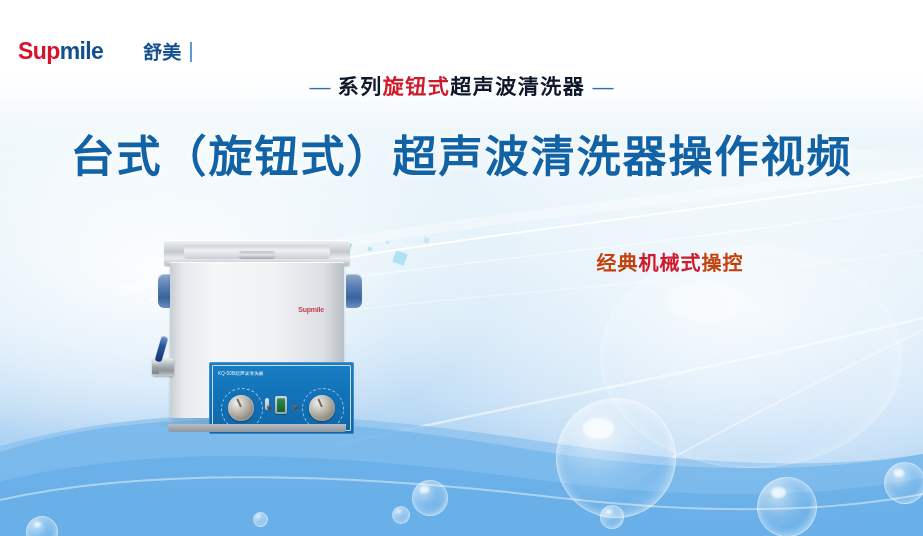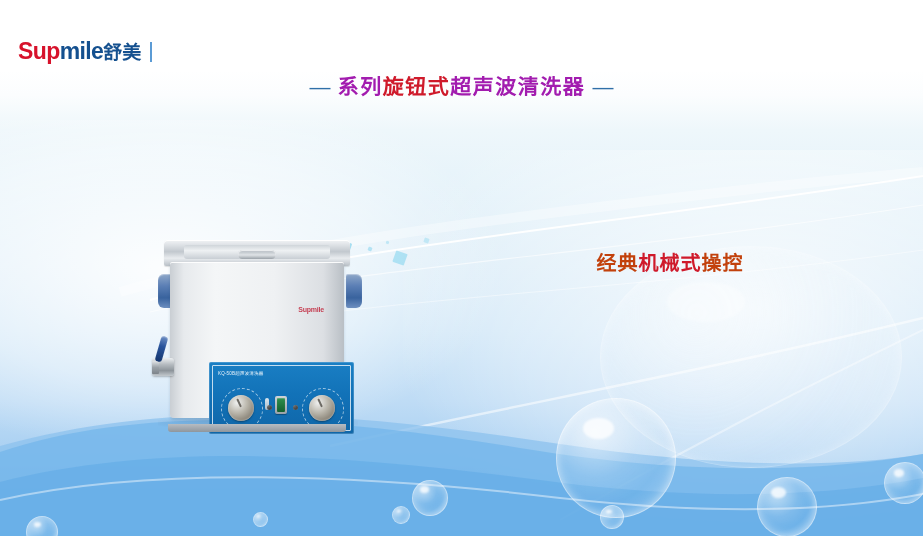--- a/index.html
+++ b/index.html
@@ -110,21 +110,21 @@
     white-space: nowrap;
   }
   .logo-mark {
     font-size: 23px;
     font-weight: bold;
     letter-spacing: -0.6px;
     line-height: 1;
   }
   .logo-sup { color: #d7122b; }
   .logo-mile { color: #14508f; }
-  .logo-cn   { color: #14508f; font-size: 19px; letter-spacing: 0px; }
+  .logo-cn   { color: #14508f; font-size: 19px; letter-spacing: 0px; margin-left: 40px; }
   .logo-div {
     width: 2px; height: 20px;
     background: #5b9bd5;
     margin: 0 2px;
   }
   .logo-since {
     font-size: 19px;
     font-weight: bold;
     letter-spacing: 0.2px;
     line-height: 1;
@@ -138,21 +138,21 @@
     left: 0; top: 76px;
     width: 923px;
     text-align: center;
     font-size: 21px;
     font-weight: bold;
     letter-spacing: 1.5px;
     line-height: 1;
     white-space: nowrap;
   }
   .subtitle .dash { color: #2f6fa8; letter-spacing: 0; font-weight: normal; }
-  .subtitle .b { color: #a21caf; }
+  .subtitle .b { color: #0f172a; }
   .subtitle .r { color: #cf1a2b; }
 
   
   .main-title {
     position: absolute;
     left: 0; top: 133px;
     width: 923px;
     text-align: center;
     font-size: 44px;
     font-weight: bold;
@@ -450,20 +450,21 @@
     <span class="logo-mark"><span class="logo-sup">Sup</span><span class="logo-mile">mile</span><span class="logo-cn">舒美</span></span>
     <span class="logo-div"></span>
   </div>
 
   <div class="subtitle">
     <span class="dash">—</span>
     <span class="b">系列</span><span class="r">旋钮式</span><span class="b">超声波清洗器</span>
     <span class="dash">—</span>
   </div>
 
+  <div class="main-title">台式（旋钮式）超声波清洗器操作视频</div>
 
   <div id="product">
     <div class="prod-shadow"></div>
 
     <div class="prod-handle left"></div>
     <div class="prod-handle right"></div>
 
     <div class="prod-lid">
       <div class="prod-lid-inner"></div>
       <div class="prod-lid-handle"></div>

